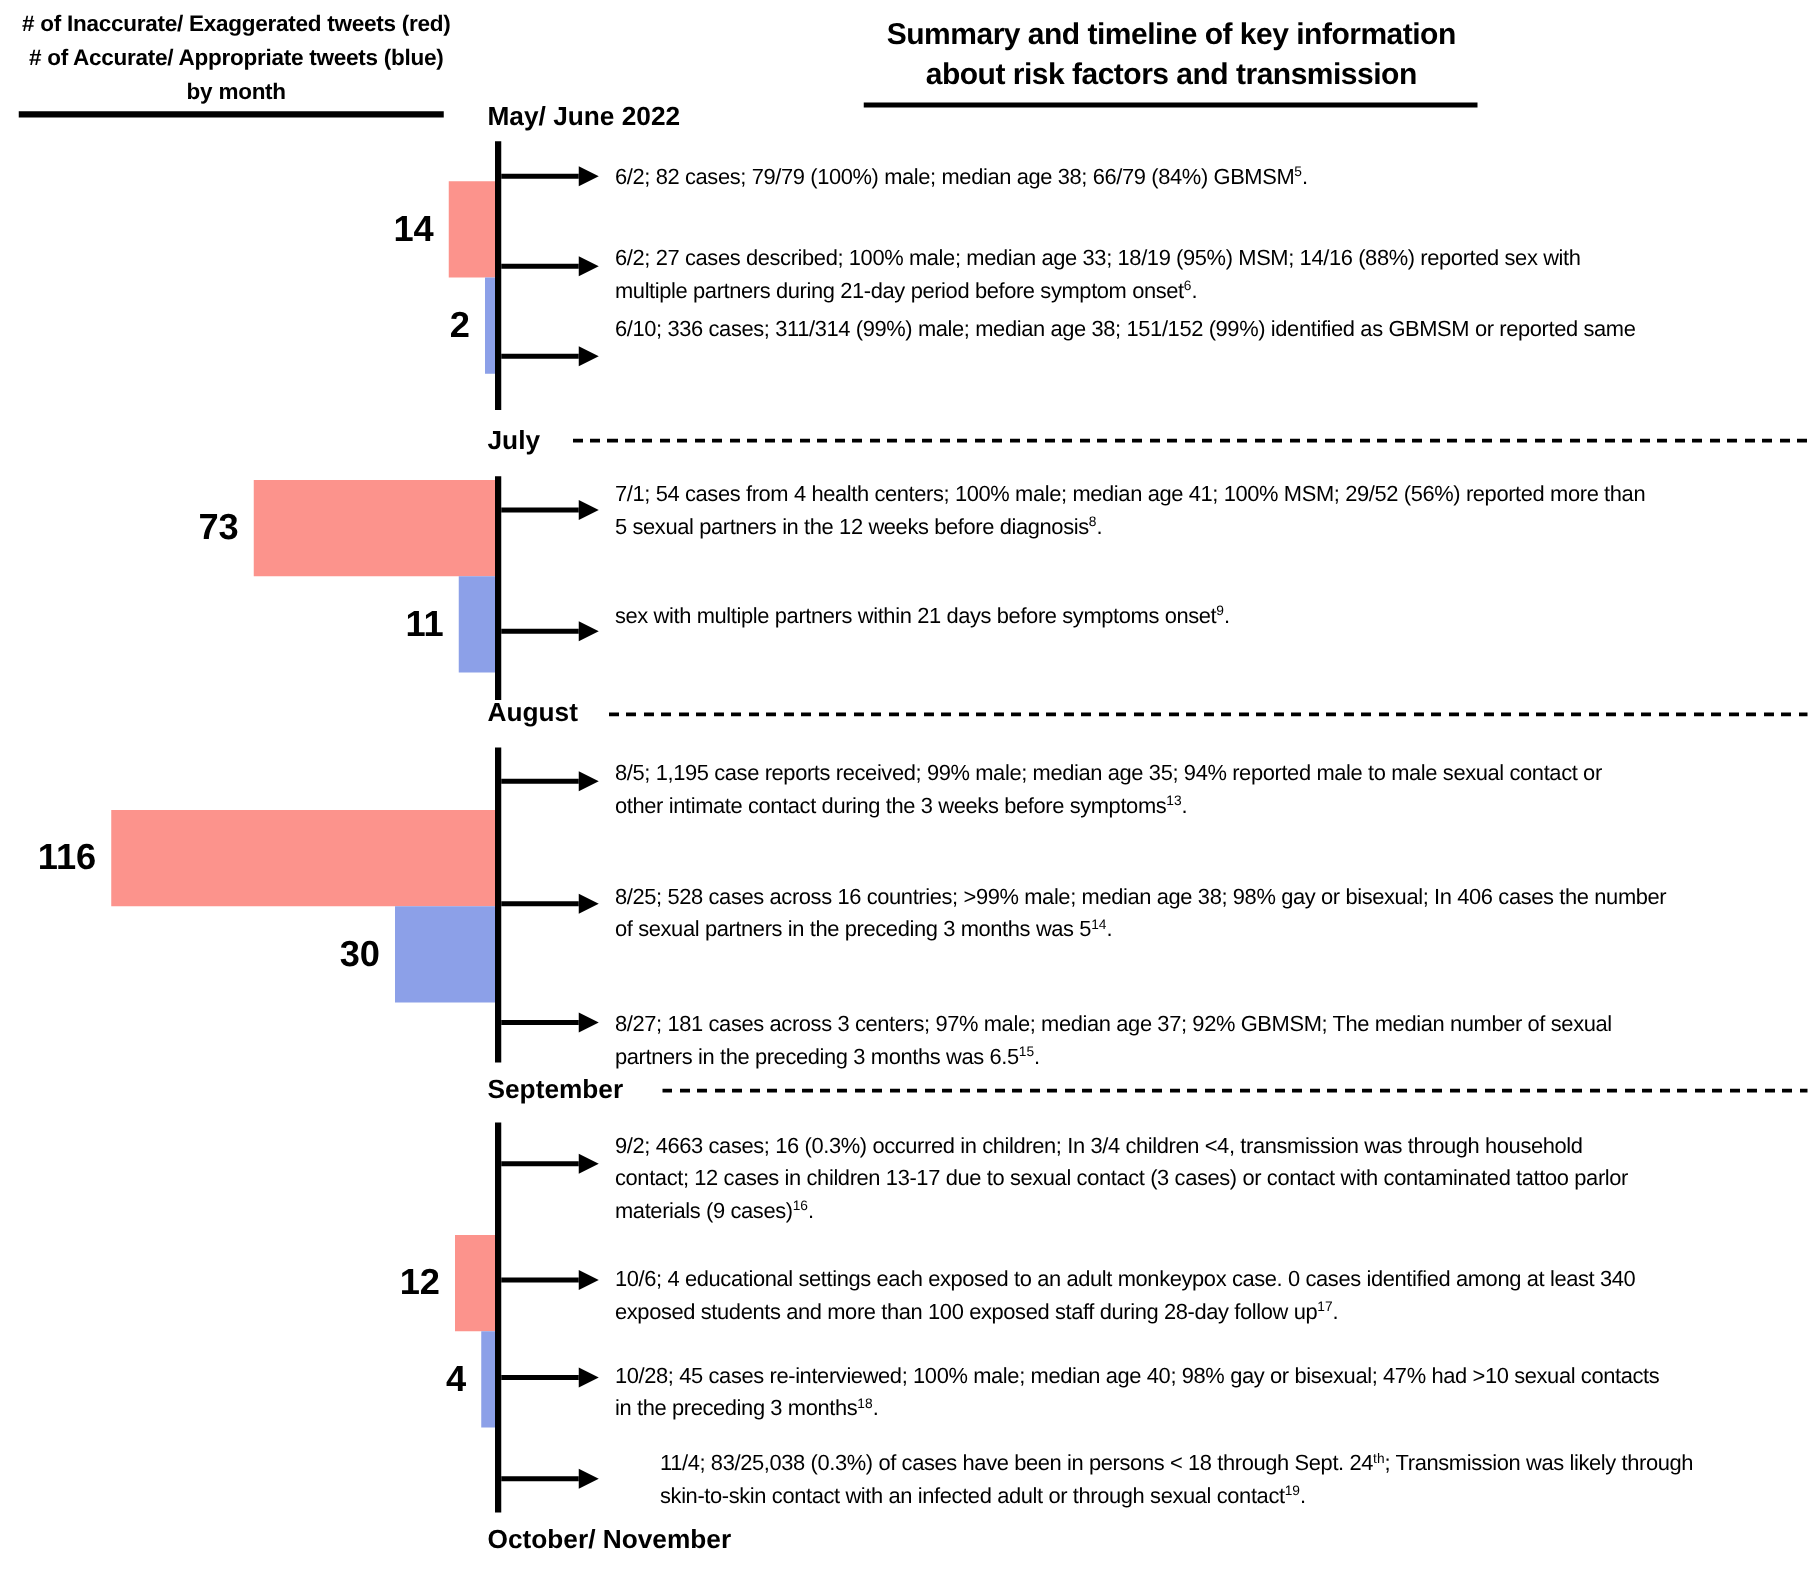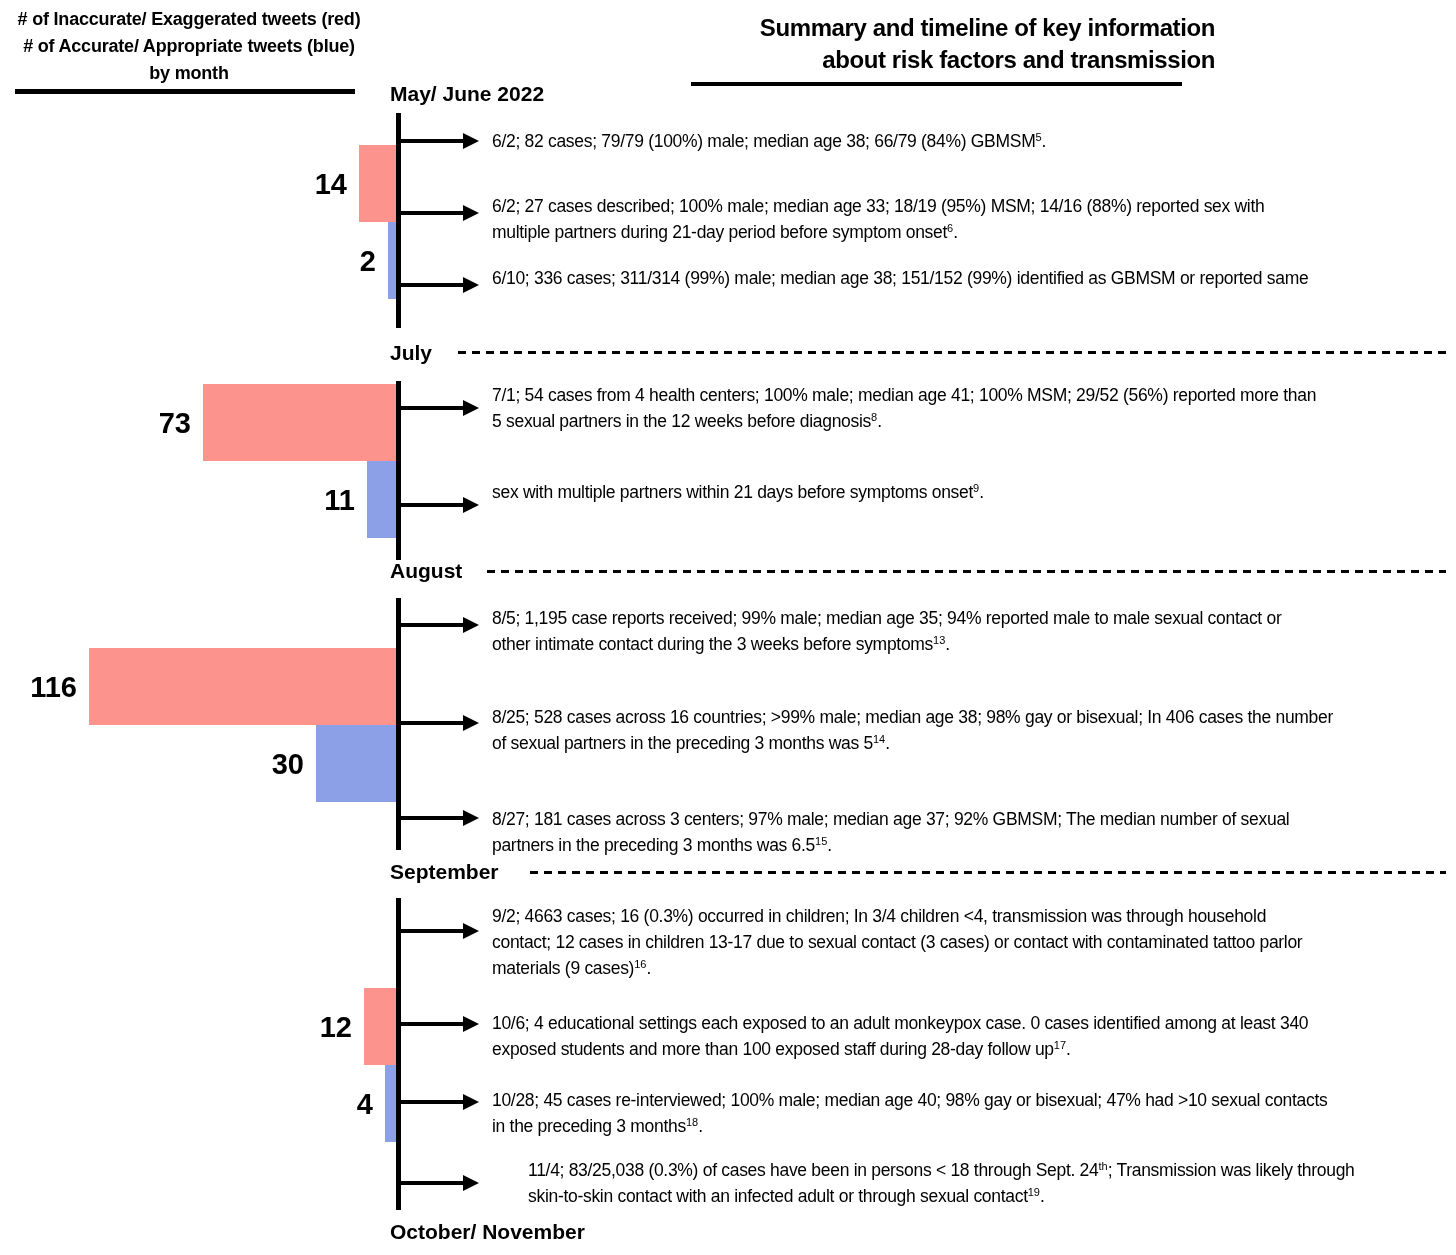--- a/index.html
+++ b/index.html
@@ -8,21 +8,21 @@
     font-family:"Liberation Sans",sans-serif;color:#000;overflow:hidden;
   }
   .left-title{
     position:absolute;left:8px;top:6px;width:362px;text-align:center;
     font-size:18px;line-height:27px;font-weight:600;letter-spacing:-0.2px;
   }
   .left-title-underline{
     position:absolute;left:15px;top:89px;width:340px;height:5px;background:#000;
   }
   .right-title{
-    position:absolute;left:659px;top:12px;width:556px;text-align:right;
+    position:absolute;left:659px;top:12px;width:556px;text-align:center;
     font-size:24px;line-height:32px;font-weight:600;letter-spacing:-0.4px;
   }
   .right-title-underline{
     position:absolute;left:691px;top:82px;width:491px;height:4px;background:#000;
   }
   .month-label{
     position:absolute;left:390px;font-size:21px;font-weight:bold;white-space:nowrap;
   }
   .dash-line{
     position:absolute;height:3px;
@@ -83,21 +83,21 @@
           <div class="arrow-head"></div>
         </div>
         <div class="entry" style="top: 193px;">
           <div class="entry-line"><span>6/2; 27 cases described; 100% male; median age 33; 18/19 (95%) MSM; 14/16 (88%) reported sex with</span></div>
           <div class="entry-line"><span>multiple partners during 21-day period before symptom onset</span><span class="sup">6</span><span>.</span></div>
         </div>
         <div class="arrow" style="top: 285px;">
           <div class="arrow-line"></div>
           <div class="arrow-head"></div>
         </div>
-        <div class="entry" style="top: 265px; text-align: right;">
+        <div class="entry" style="top: 250px; text-align: right;">
           <div class="entry-line"><span>6/10; 336 cases; 311/314 (99%) male; median age 38; 151/152 (99%) identified as GBMSM or reported same</span></div>
         </div>
       </div>
       <div>
         <div class="month-label" style="top: 341px;">July</div>
         <div class="dash-line" style="left: 458px; top: 351px; width: 988px;"></div>
         <div class="axis-seg" style="top: 381px; height: 179px;"></div>
         <div class="bar" style="left: 203px; top: 384px; width: 193px; height: 77px; background: rgb(252, 147, 140);"></div>
         <div class="bar-value" style="right: 1265px; top: 422.5px;">73</div>
         <div class="bar" style="left: 367px; top: 461px; width: 29px; height: 77px; background: rgb(140, 160, 232);"></div>

